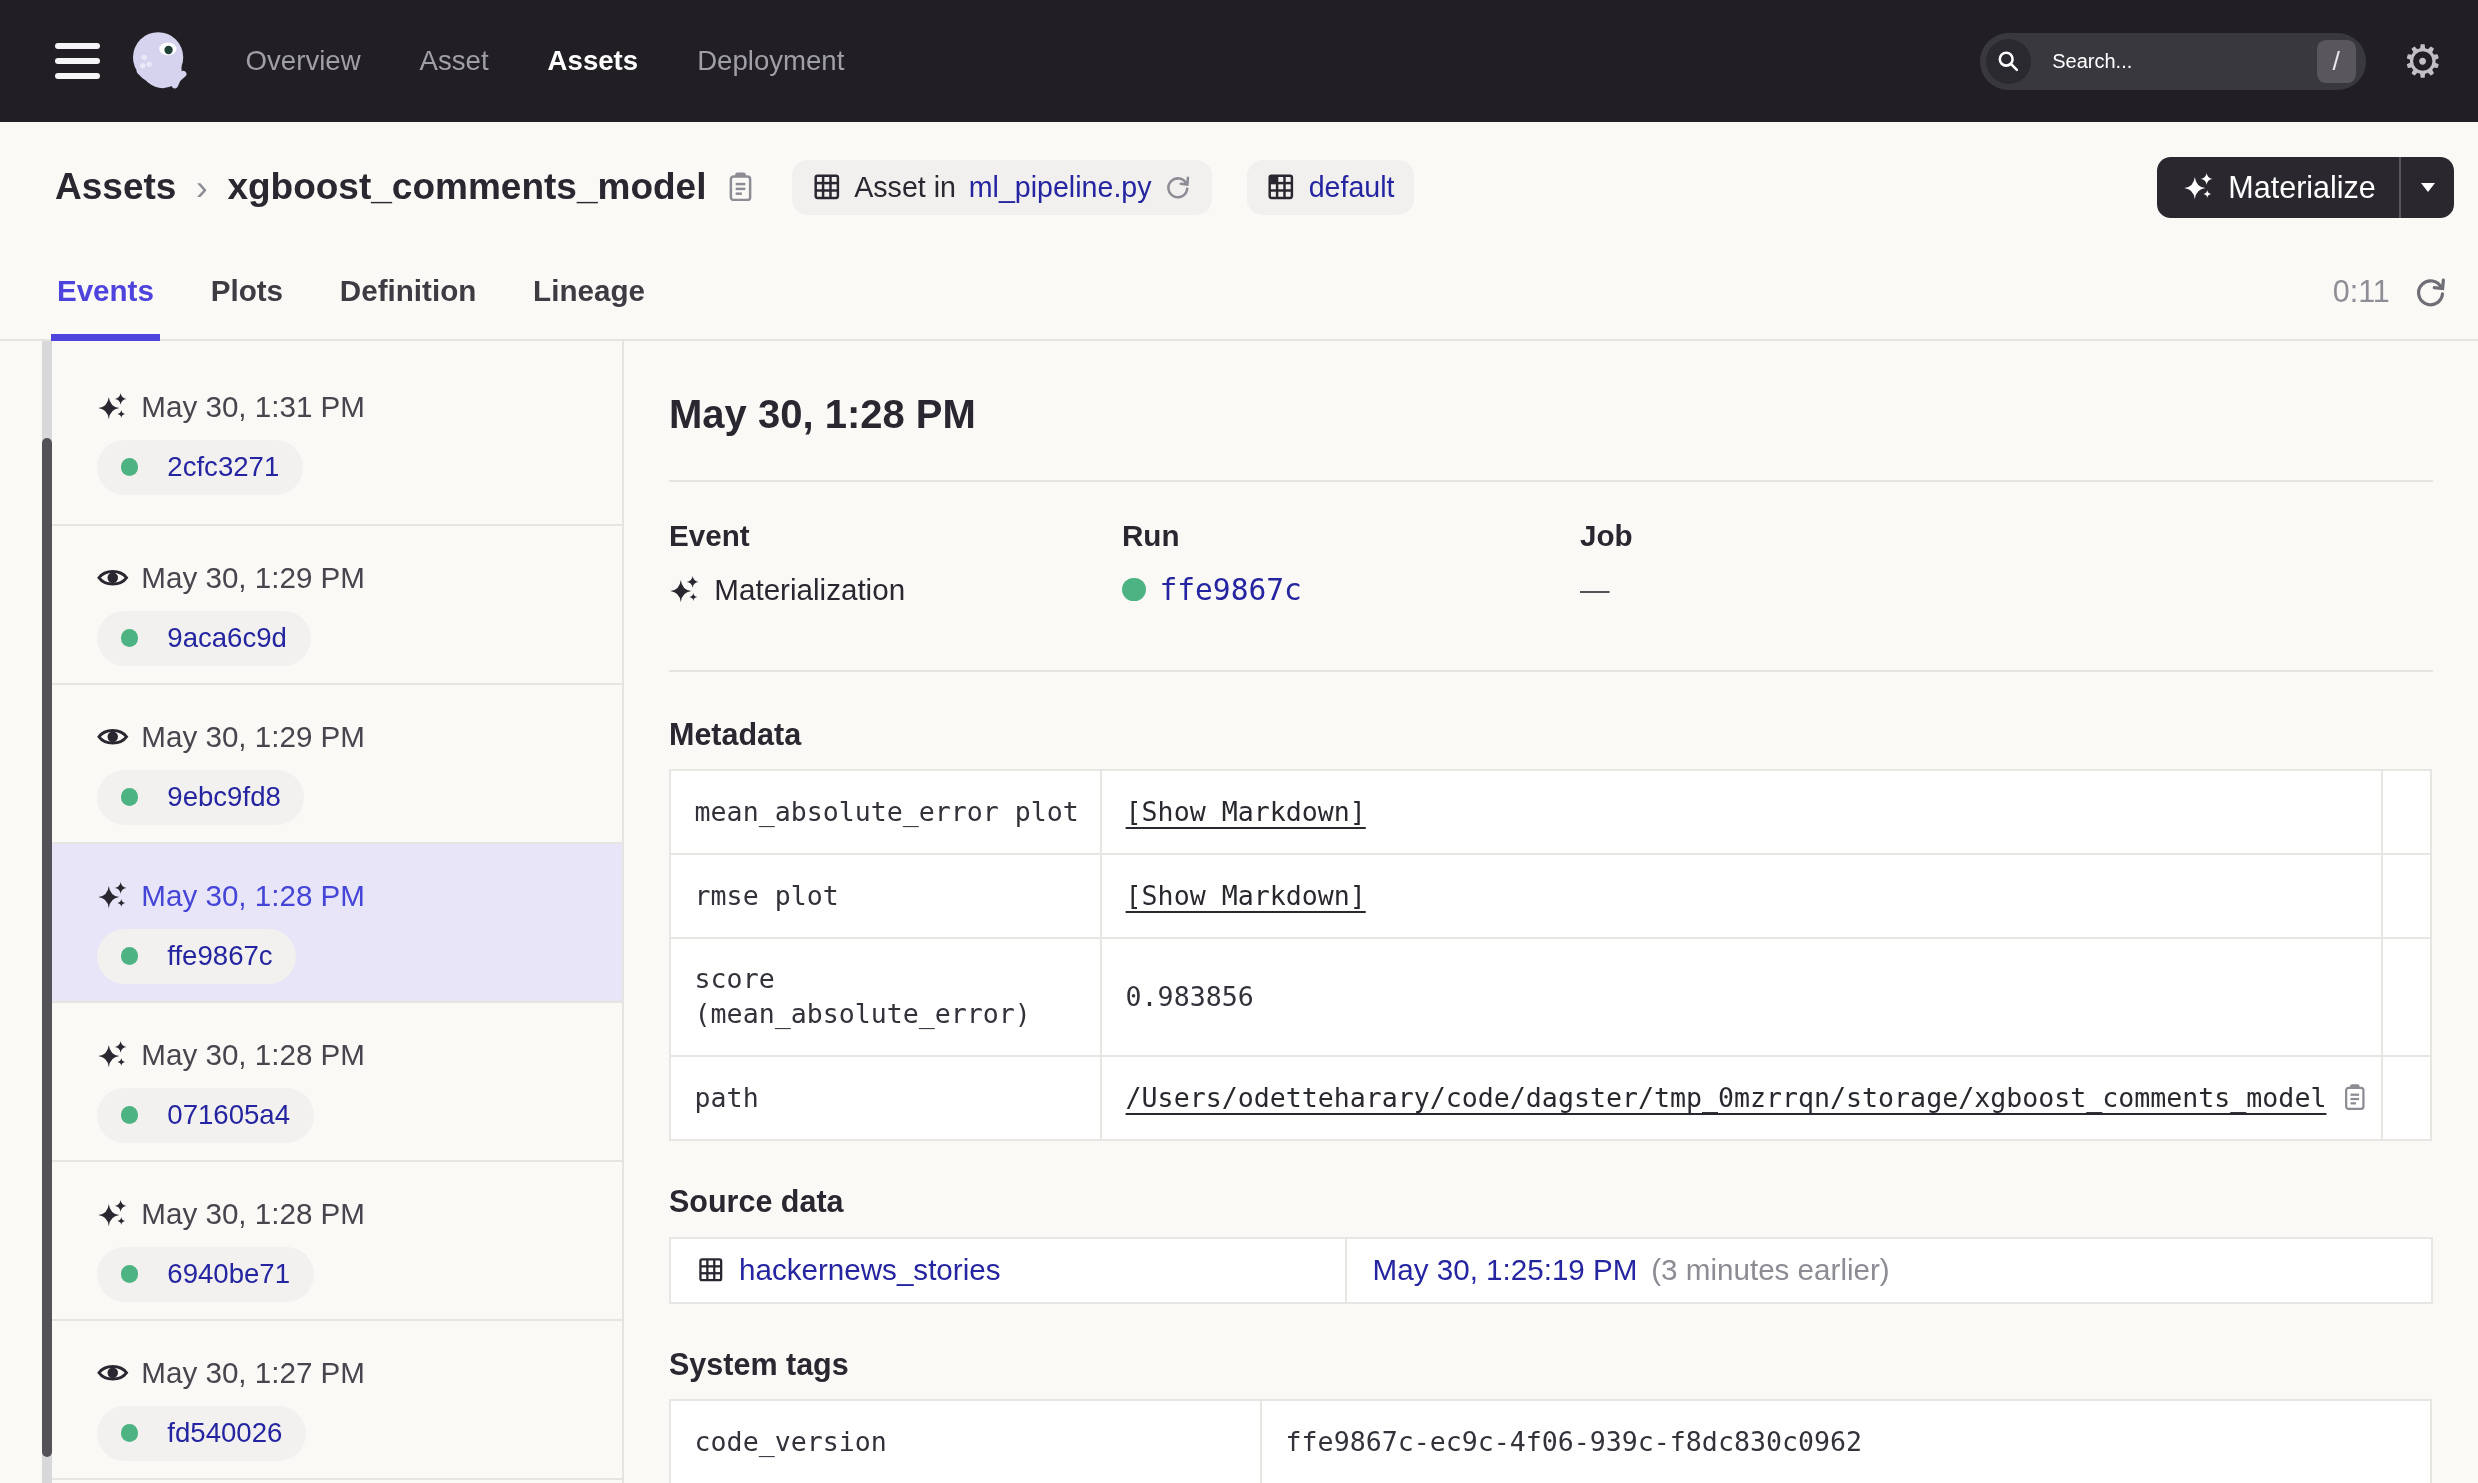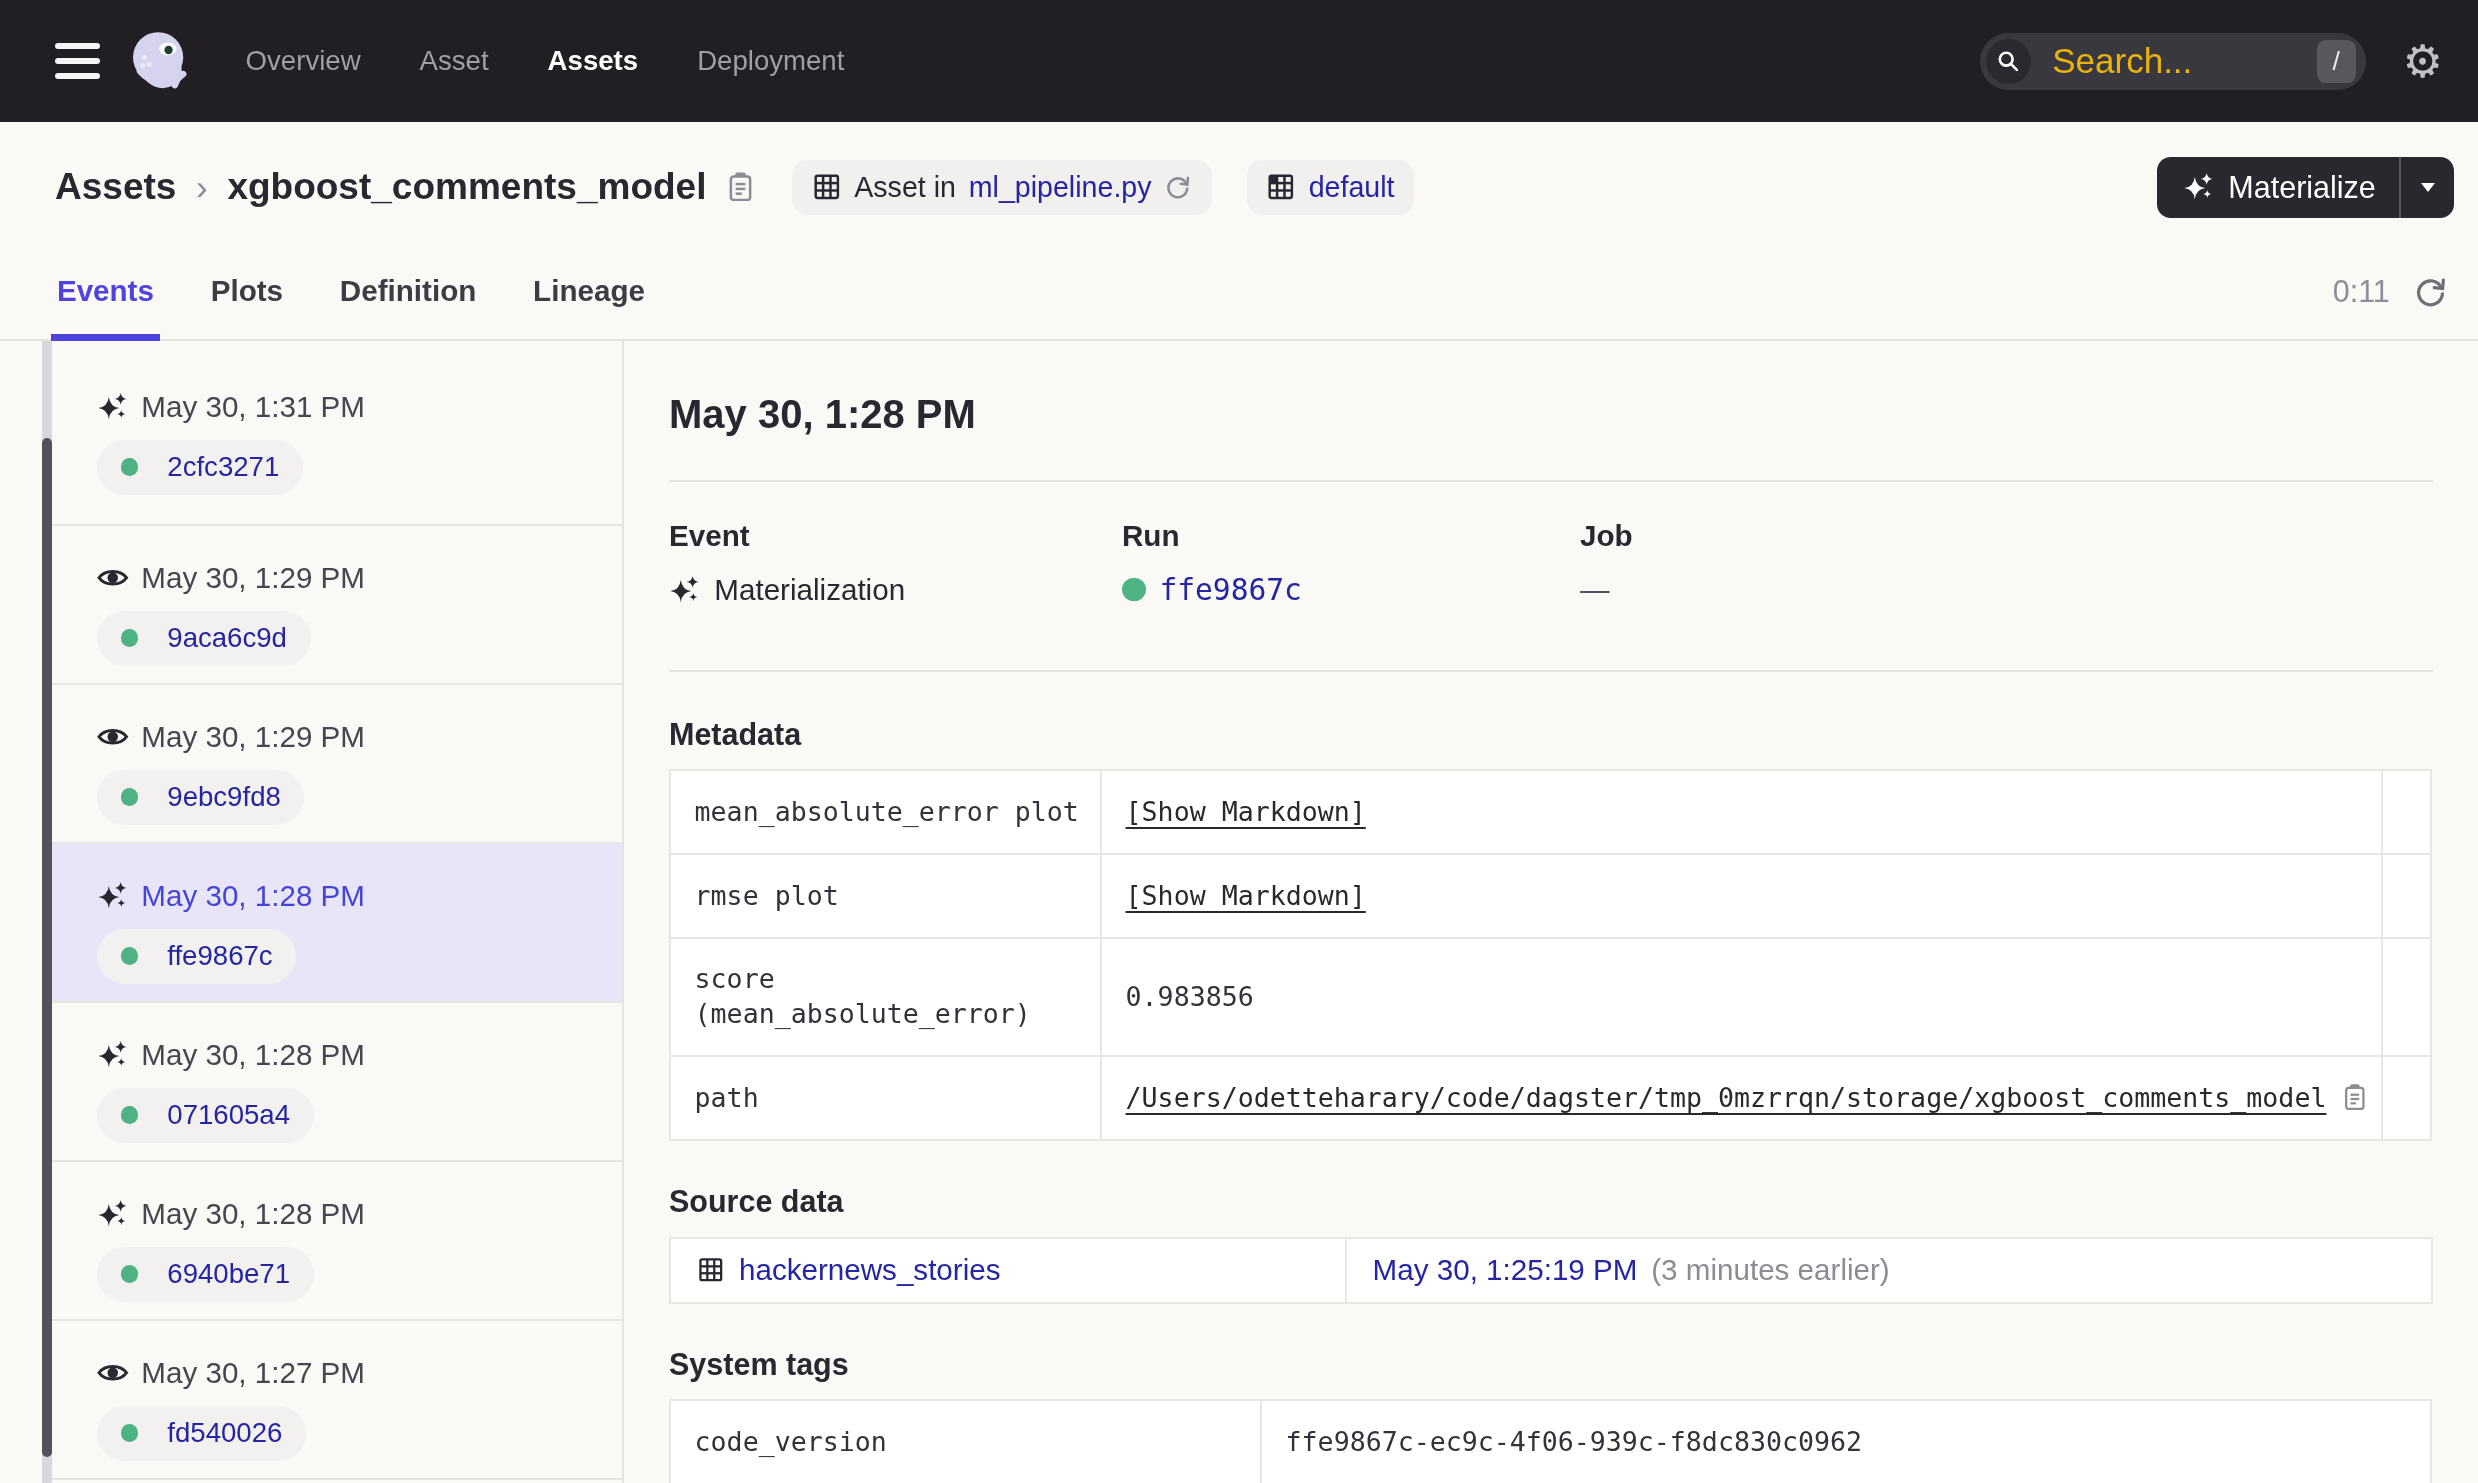--- a/index.html
+++ b/index.html
@@ -13,21 +13,21 @@
   .burger { width:45px; display:flex; flex-direction:column; gap:8.9px; cursor:pointer; }
   .burger span { display:block; height:5.9px; border-radius:3px; background:#F5F4F6; }
   .logo { margin-left:25.6px; width:67px; height:67px; }
   .navlinks { margin-left:53px; display:flex; gap:59px; }
   .navlink { font-size:27.6px; color:#A09EA7; }
   .navlink.active { color:#FFFFFF; font-weight:700; }
   .nav-spacer { flex:1; }
   .search { width:386px; height:57px; border-radius:28.6px; background:#3A383F; display:flex; align-items:center; padding-left:5.9px; cursor:text; }
   .search-circle { width:45px; height:45px; border-radius:50%; background:#2B2930; display:flex; align-items:center; justify-content:center; color:#FFFFFF; }
   .search-circle svg { width:25.6px; height:25.6px; }
-  .search-ph { margin-left:21.7px; font-size:35px; color:#eab308; }
+  .search-ph { margin-left:21.7px; font-size:20px; color:#ffffff; }
   .slash { margin-left:auto; margin-right:9.9px; width:39px; height:43px; border-radius:8.9px; background:#59565E; color:#E9E8EB; font-size:26.6px; display:flex; align-items:center; justify-content:center; }
   .gear { margin-left:37px; font-family:"DejaVu Sans", sans-serif; font-size:45px; color:#C2C0C6; line-height:1; cursor:pointer; }
 
   
   .pagehead { display:flex; align-items:center; padding:33px 23.6px 0 55px; height:97px; }
   .crumbs { display:flex; align-items:center; }
   .crumb-root { font-size:37px; font-weight:600; color:#2A2730; }
   .chev { margin:0 19.7px; font-size:35px; color:#8D8B93; }
   .asset-title { font-size:37px; font-weight:600; color:#2A2730; }
   .copy-ic { margin-left:17.7px; color:#8D8B93; display:flex; cursor:pointer; }

